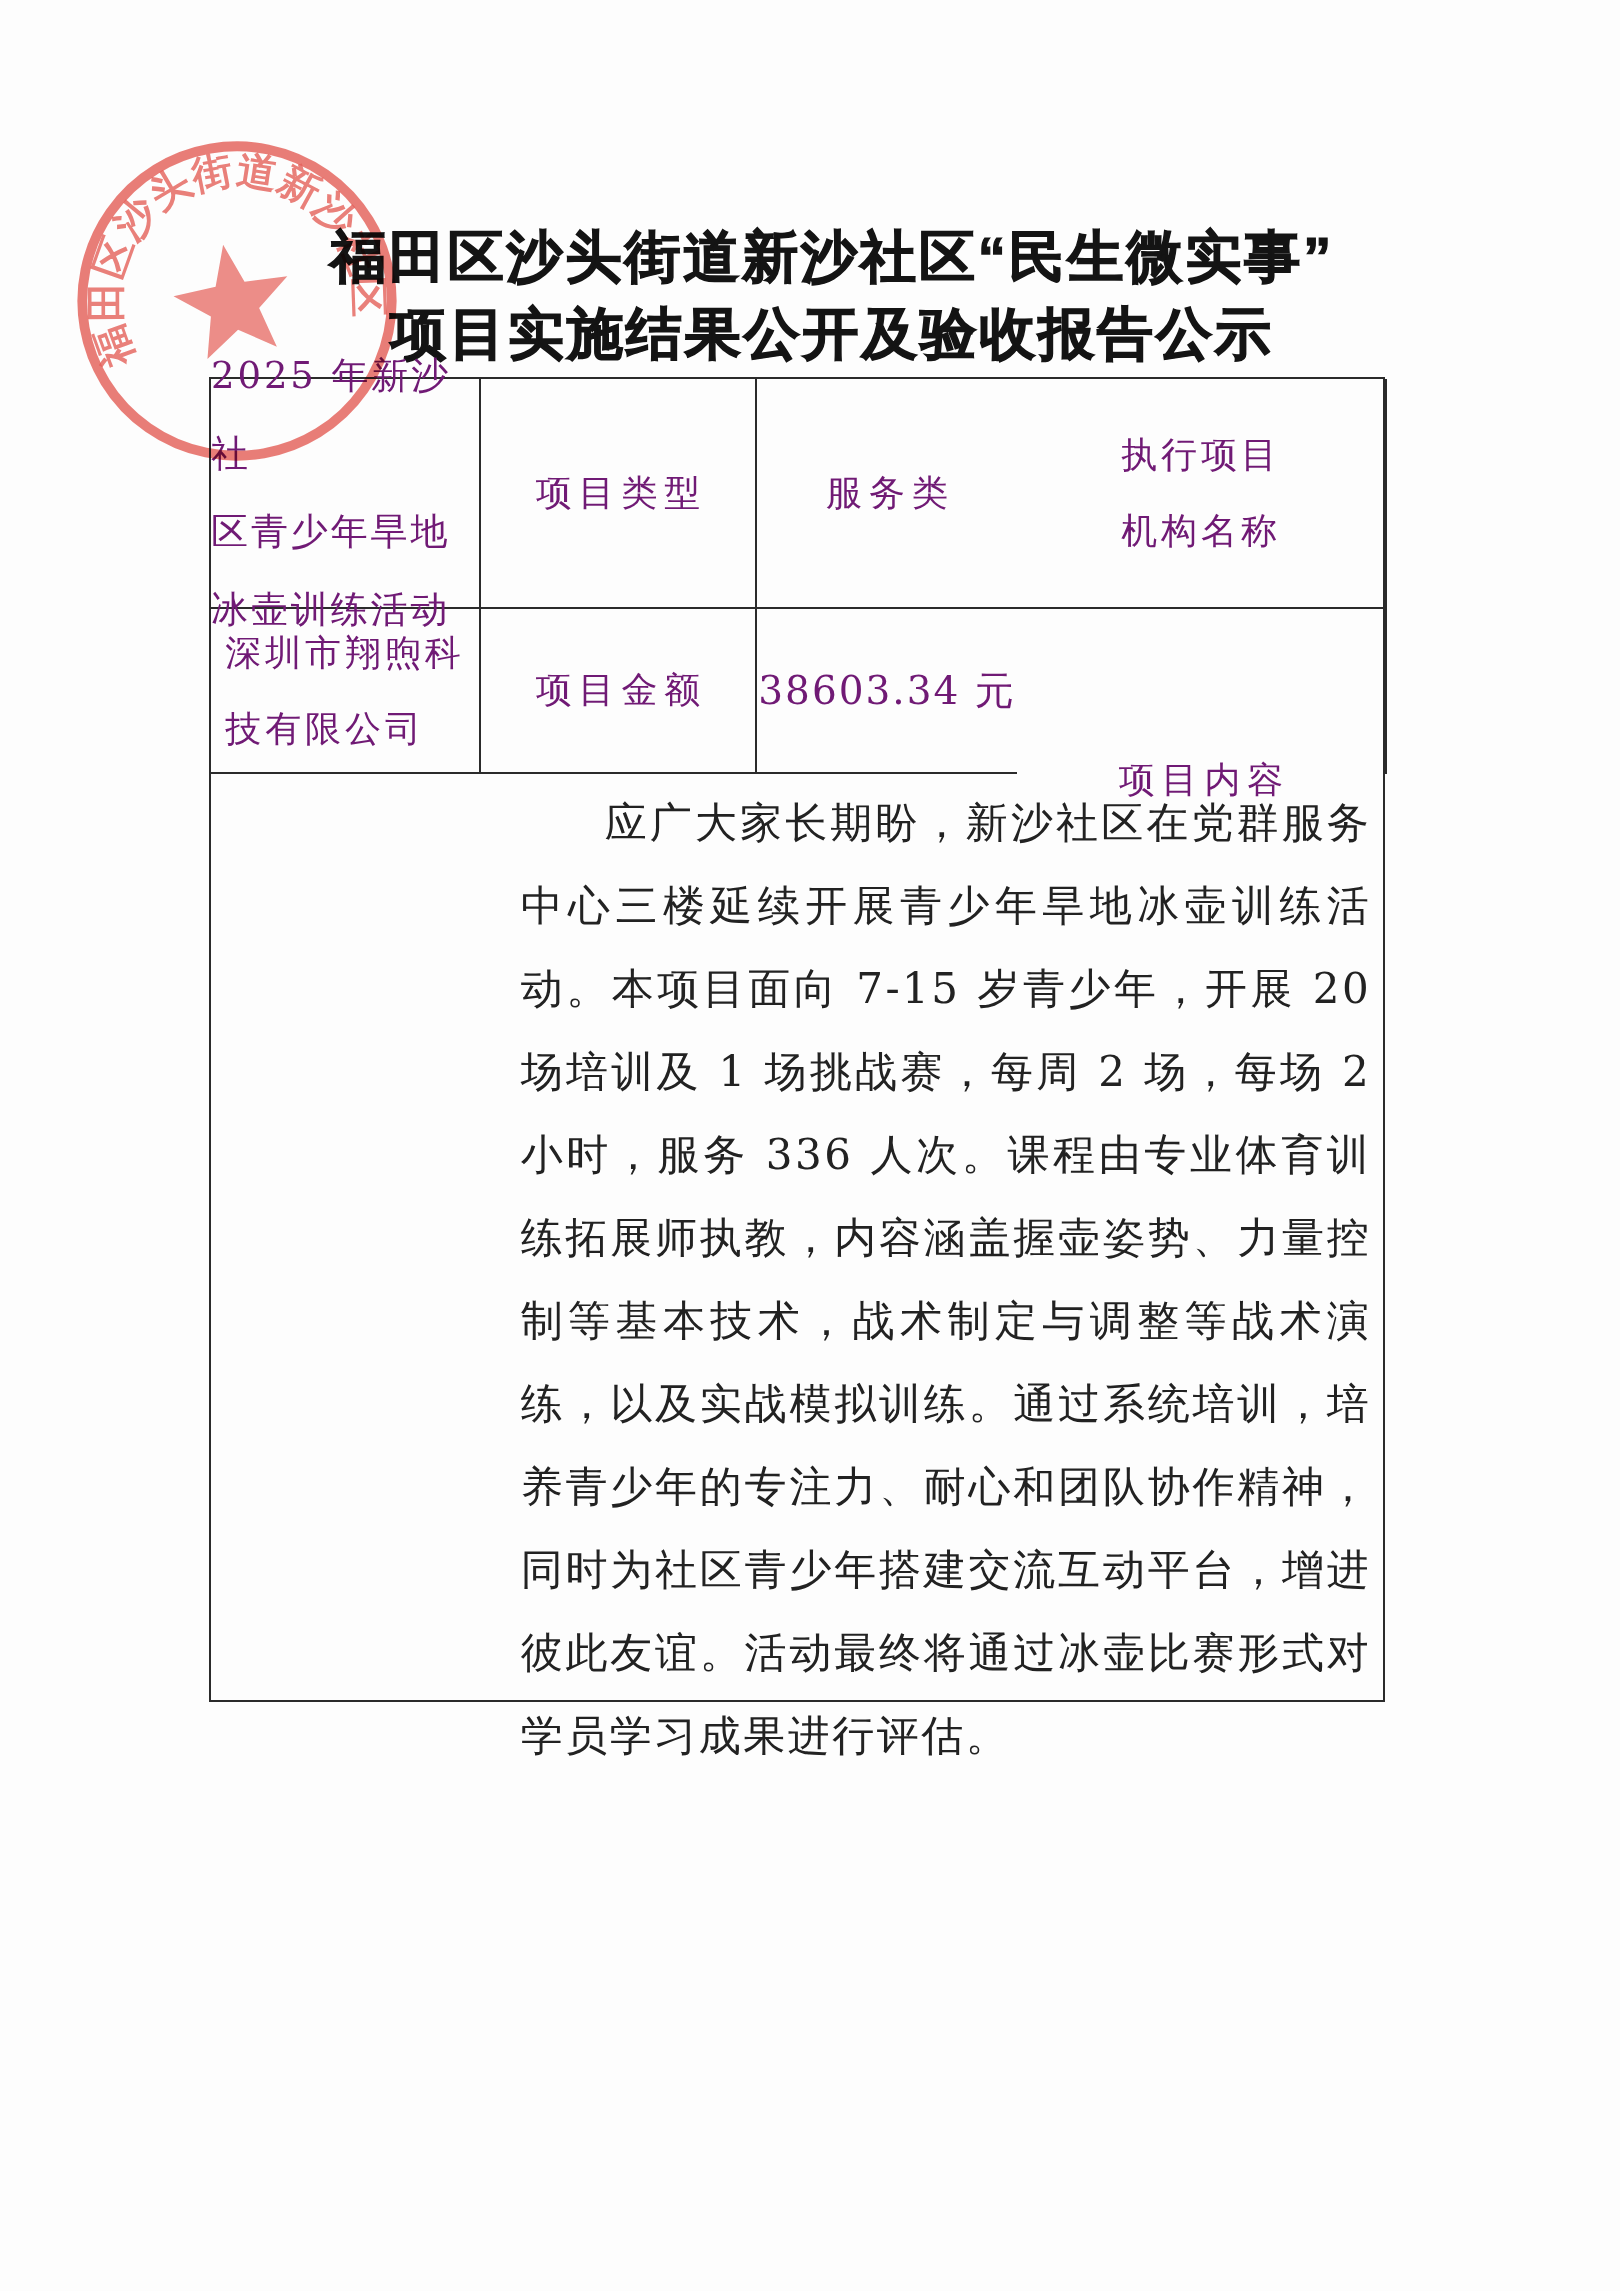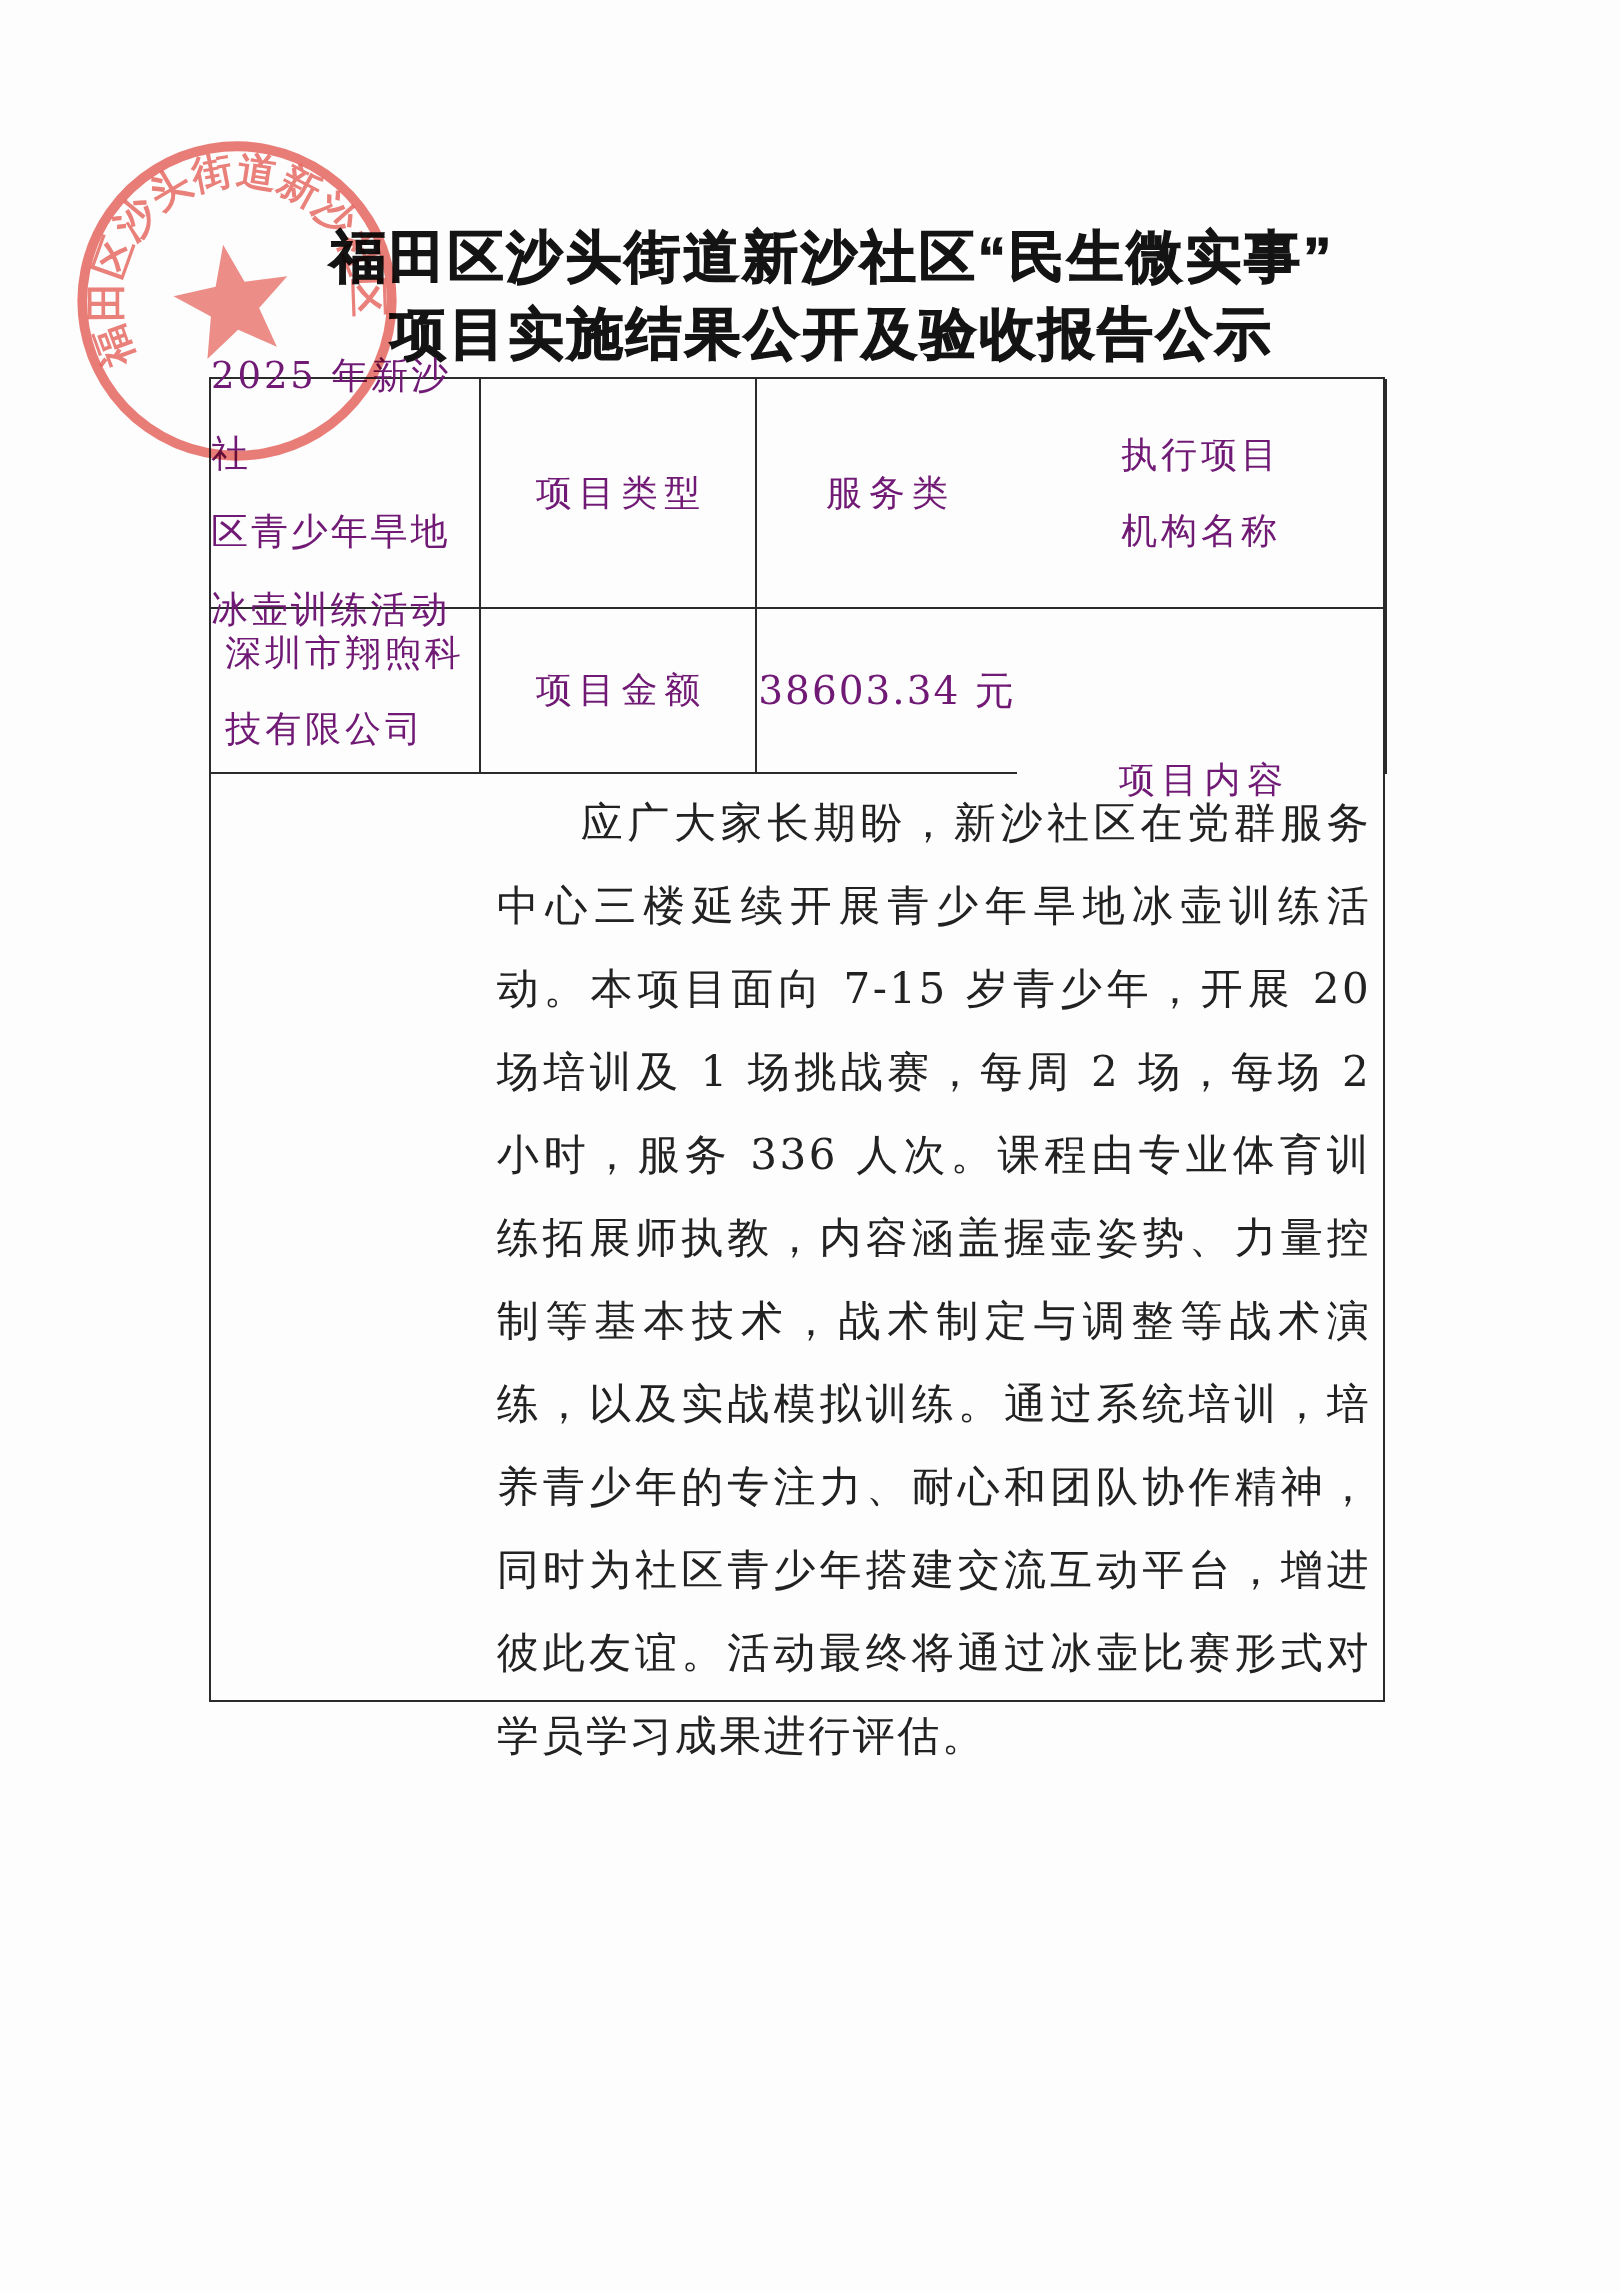--- a/index.html
+++ b/index.html
@@ -104,20 +104,21 @@
     display: block;
     text-align: justify;
     text-align-last: left;
     font-size: 42px;
     line-height: 83px;
     letter-spacing: 2.5px;
     padding: 6.9px 15.7px 0 15.7px;
     text-indent: 2em;
     white-space: normal;
     color: #222;
+    margin-left: 24px;
   }
 </style>
 </head>
 <body>
 
 <div class="page">
 
   <div class="title-block">
     <div>福田区沙头街道新沙社区“民生微实事”</div>
     <div>项目实施结果公开及验收报告公示</div>

